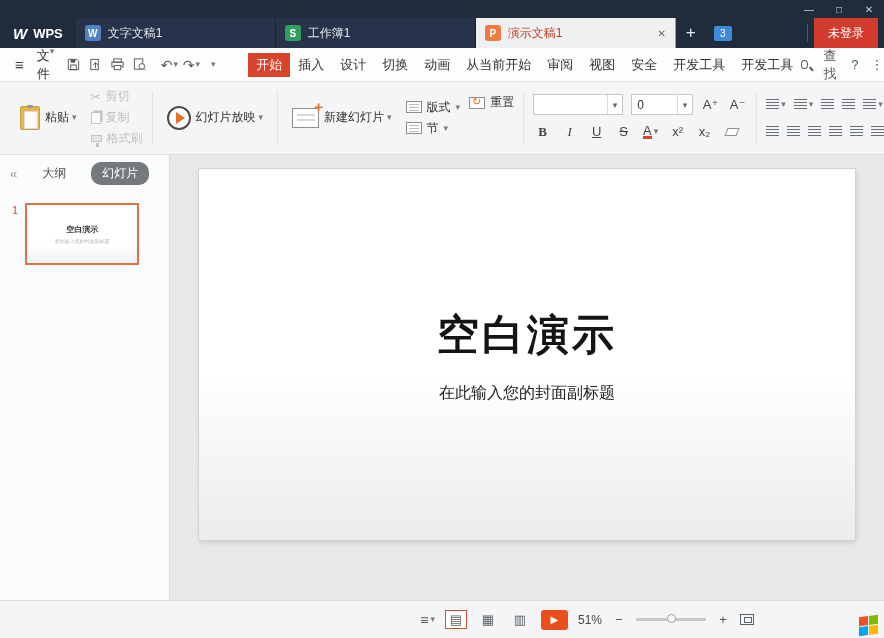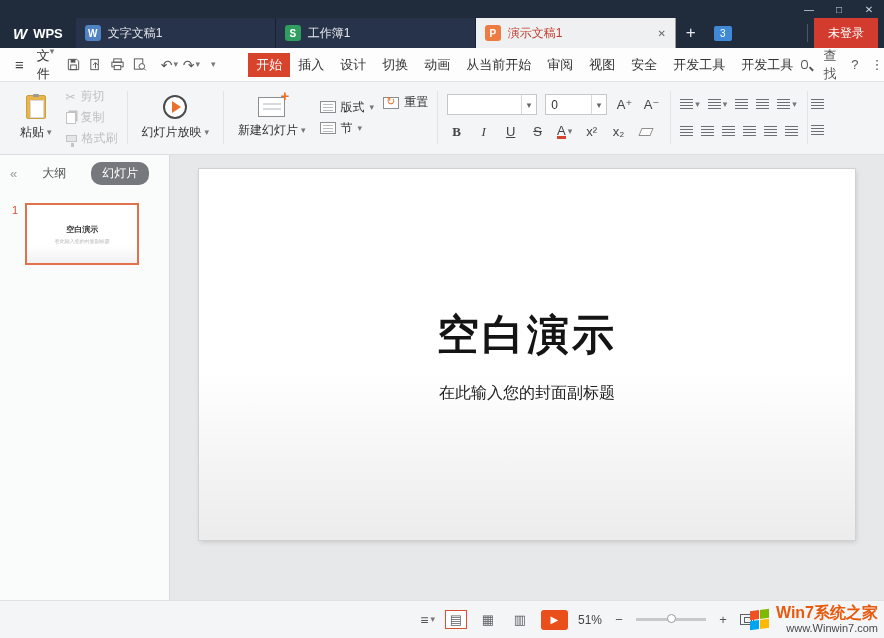--- a/index.html
+++ b/index.html
@@ -44,21 +44,21 @@
   .lens{width:9px;height:9px;border:1.5px solid #555;border-radius:50%;position:relative;display:inline-block}
   .lens::after{content:"";position:absolute;left:7px;top:7px;width:5px;height:1.5px;background:#555;transform:rotate(45deg)}
   .help-q{font-size:13px}
   .dots{font-size:13px}
   .collapse-up{font-size:11px;color:#666}
 
   
   .ribbon{height:73px;flex:0 0 73px;background:#f4f5f7;border-bottom:1px solid #dcdddf;display:flex;align-items:stretch;padding:4px 0 5px 6px;overflow:hidden}
   .rgroup{display:flex;align-items:center;padding:0 9px;gap:9px}
   .rdivider{width:1px;background:#e2e3e5;margin:5px 0;flex:0 0 1px}
-  .big-btn{display:flex;flex-direction:column;align-items:center;justify-content:center;gap:5px;padding:2px 5px;font-size:12px;color:#333;white-space:nowrap}
+  .big-btn{display:flex;flex-direction:row;align-items:center;justify-content:center;gap:5px;padding:2px 5px;font-size:12px;color:#333;white-space:nowrap}
   .btn-label-row{display:flex;align-items:center;gap:3px}
   .small-col{display:flex;flex-direction:column;justify-content:center;gap:4px}
   .small-btn{display:flex;align-items:center;gap:5px;font-size:12px;color:#bfbfbf;white-space:nowrap}
   .icon-clipboard{width:20px;height:24px;background:#e9b44c;border:1px solid #c9a23e;border-radius:2px;position:relative}
   .icon-clipboard::before{content:"";position:absolute;left:3px;top:4px;width:12px;height:16px;background:#fff;border:1px solid #d9d9d9}
   .icon-clipboard::after{content:"";position:absolute;left:6px;top:-2px;width:6px;height:3px;background:#97999b;border-radius:1px}
   .icon-copy{width:10px;height:12px;border:1px solid #c4c4c4;background:#fff;box-shadow:2px -2px 0 -0.5px #c4c4c4}
   .icon-brush{width:11px;height:7px;background:#e6e6e6;border:1px solid #c4c4c4;position:relative}
   .icon-brush::after{content:"";position:absolute;left:4px;top:7px;width:3px;height:4px;background:#c4c4c4}
   .icon-playcircle{width:24px;height:24px;border:2px solid #4c4c4c;border-radius:50%;position:relative;background:#fff}
@@ -448,20 +448,16 @@
       <span class="zoom-btn">+</span>
       <span class="fit-icon"></span>
     </div>
     <div class="watermark">
       <span class="flag">
           <span class="f1"></span>
           <span class="f2"></span>
           <span class="f3"></span>
           <span class="f4"></span>
         </span>
-      <span class="wm-text">
-        <span class="wm-title">Win7系统之家</span>
-        <span class="wm-url">www.Winwin7.com</span>
-      </span>
     </div>
   </div>
 
 </div>
 
 </body></html>

